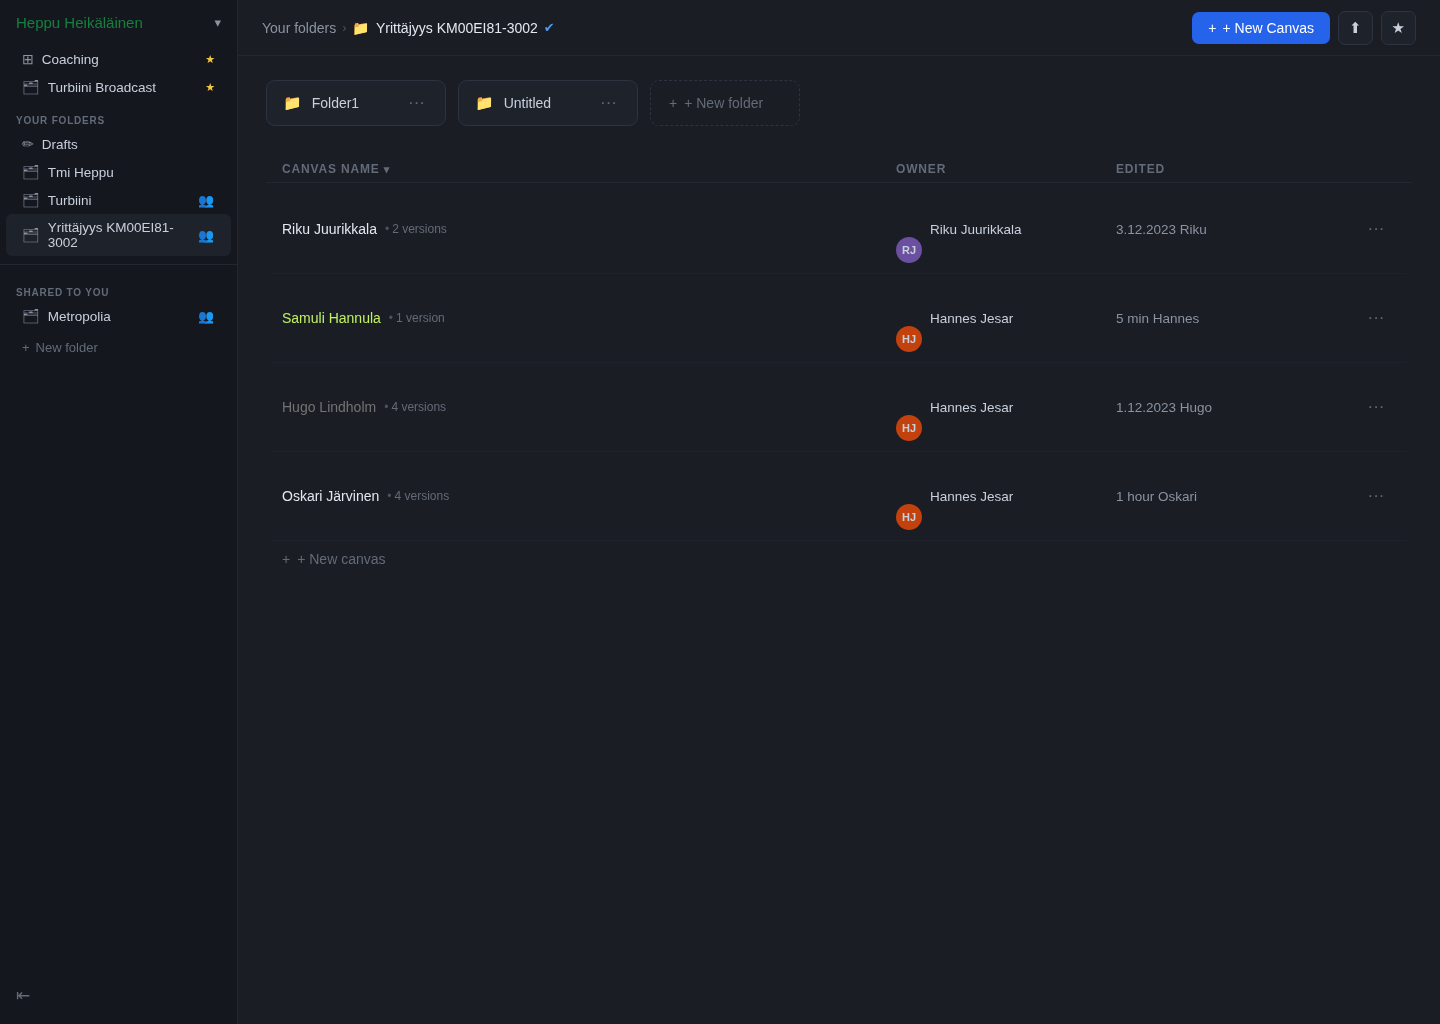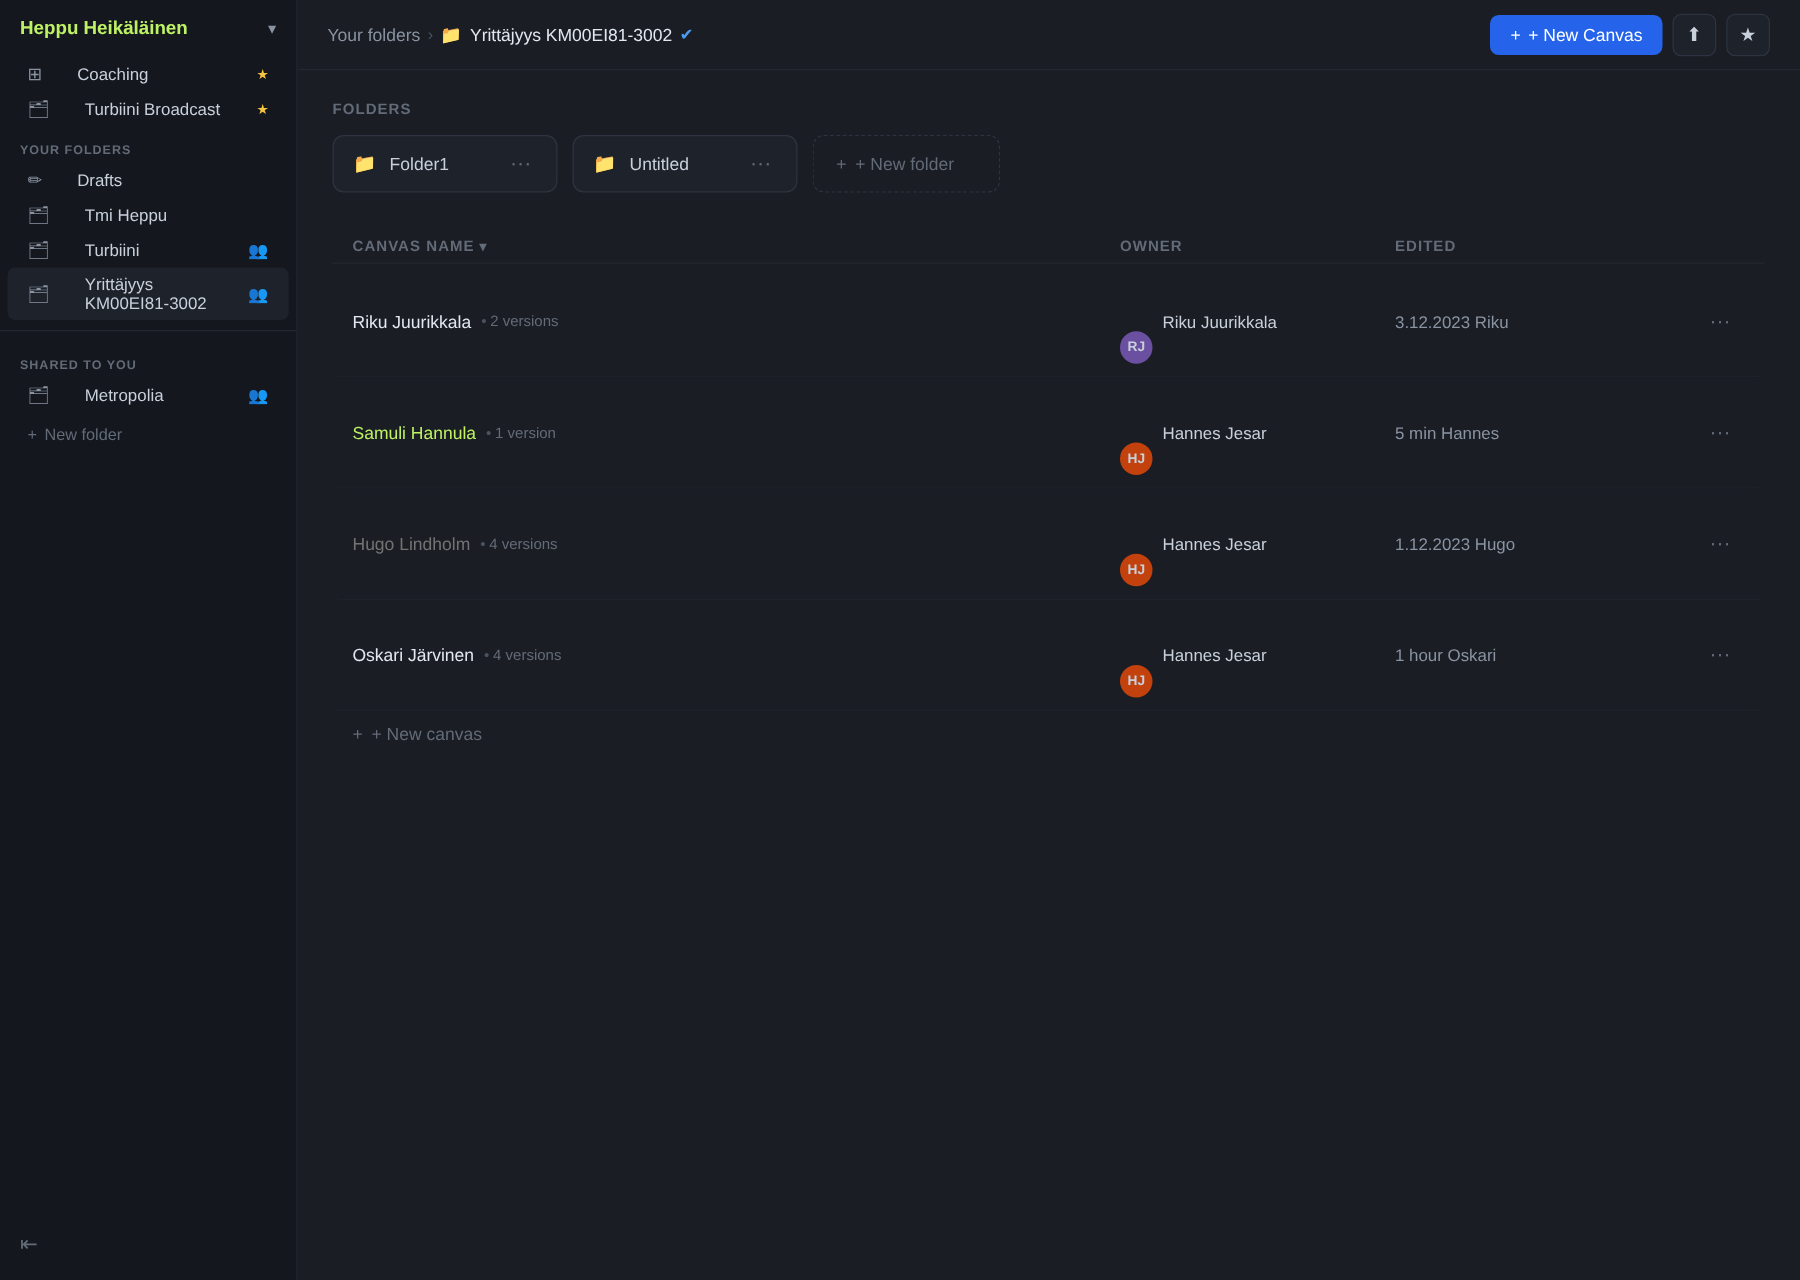--- a/index.html
+++ b/index.html
@@ -26,22 +26,22 @@
     }
     .sidebar-header {
       display: flex;
       align-items: center;
       padding: 14px 16px;
       gap: 8px;
       cursor: pointer;
     }
     .sidebar-header-title {
       font-size: 15px;
-      font-weight: 700;
-      color: #bef264;
+      font-weight: 400;
+      color: #15803d;
       flex: 1;
     }
     .sidebar-header-chevron {
       color: #8a93a2;
       font-size: 13px;
     }
     .sidebar-section-label {
       font-size: 10px;
       font-weight: 700;
       letter-spacing: 0.08em;
@@ -55,21 +55,21 @@
       padding: 6px 16px;
       gap: 8px;
       cursor: pointer;
       border-radius: 6px;
       margin: 0 6px;
       font-size: 13.5px;
       color: #c8d0dc;
     }
     .sidebar-item.active { background: #1e222b; }
     .sidebar-item-icon { font-size: 14px; color: #8a93a2; }
-    .sidebar-item-label { flex: 1; margin-left: 20px; }
+    .sidebar-item-label { flex: 1; }
     .sidebar-item-badge {
       font-size: 11px;
       color: #f5c542;
     }
     .sidebar-item-people { font-size: 13px; color: #636b78; }
     .sidebar-divider {
       height: 1px;
       background: #23272f;
       margin: 8px 0;
     }
@@ -397,21 +397,20 @@
         <span>⬆</span>
       </div>
       <div class="btn-icon">
         <span>★</span>
       </div>
     </div>
   </header>
 
   <div class="content">
 
-    <div class="folders-label">Folders</div>
     <div class="folder-cards">
       <div class="folder-card">
         <span class="folder-card-icon">📁</span>
         <span class="folder-card-name">Folder1</span>
         <span class="folder-card-more">···</span>
       </div>
       <div class="folder-card">
         <span class="folder-card-icon">📁</span>
         <span class="folder-card-name">Untitled</span>
         <span class="folder-card-more">···</span>

